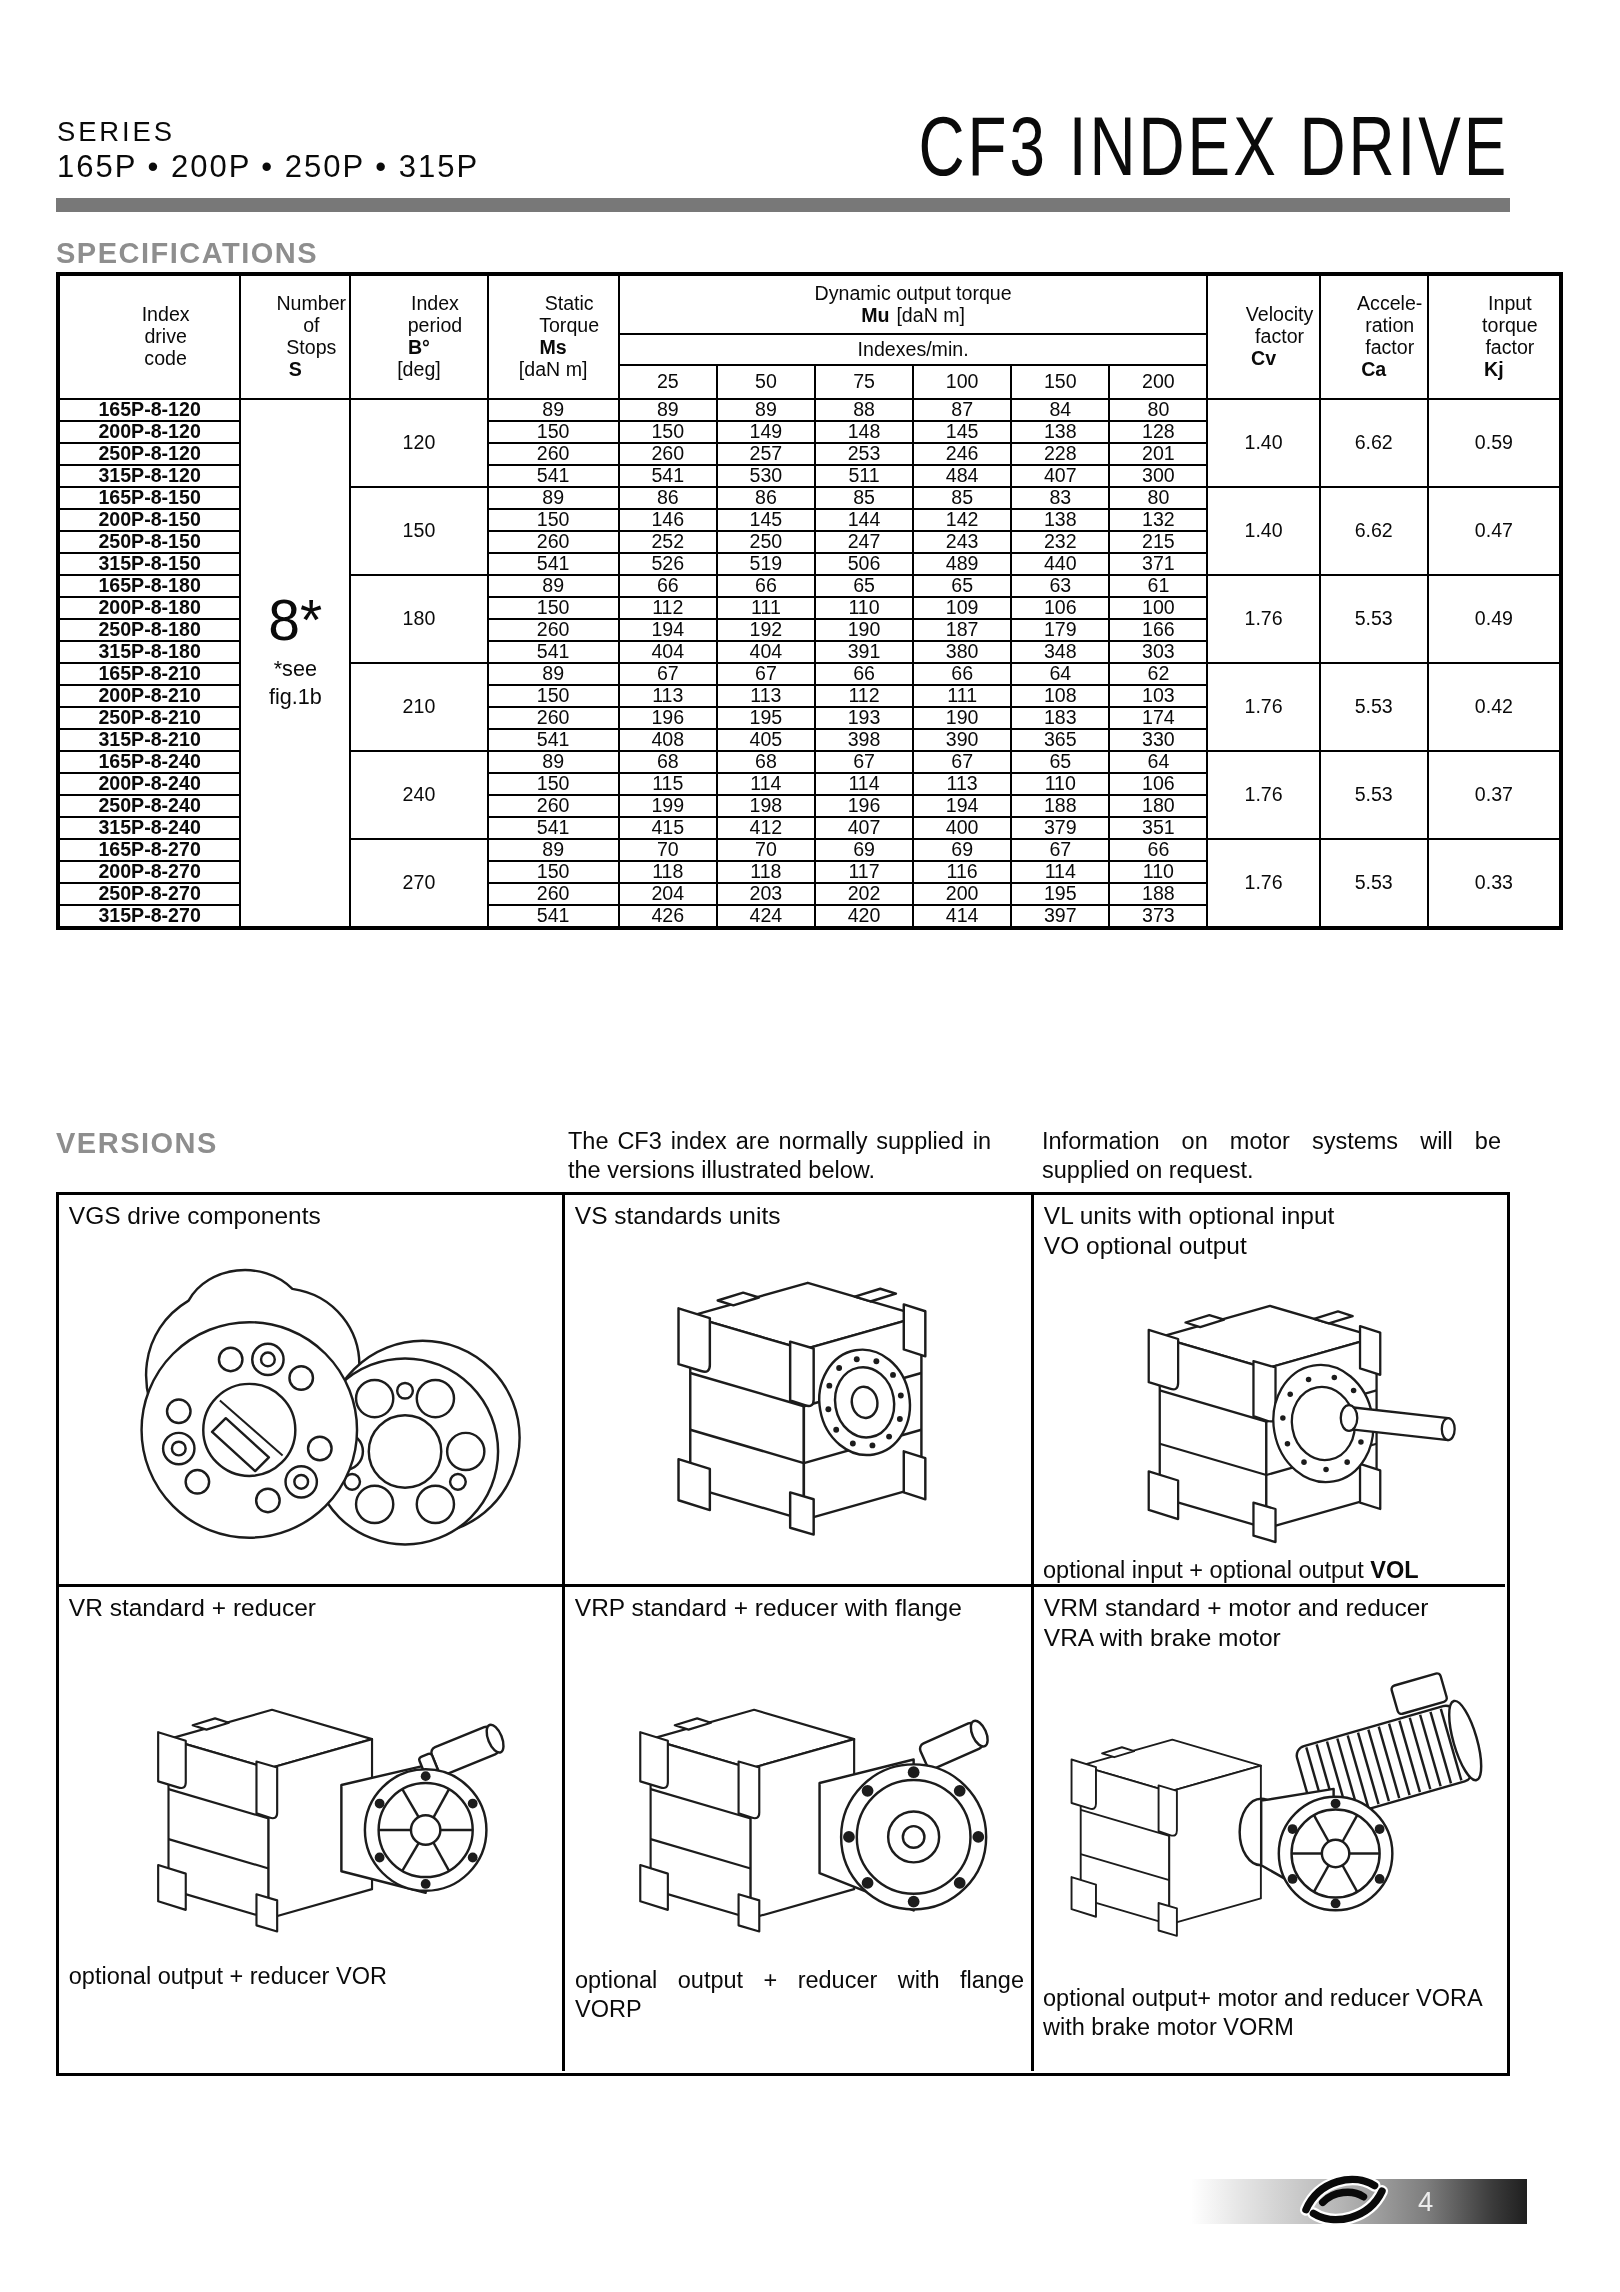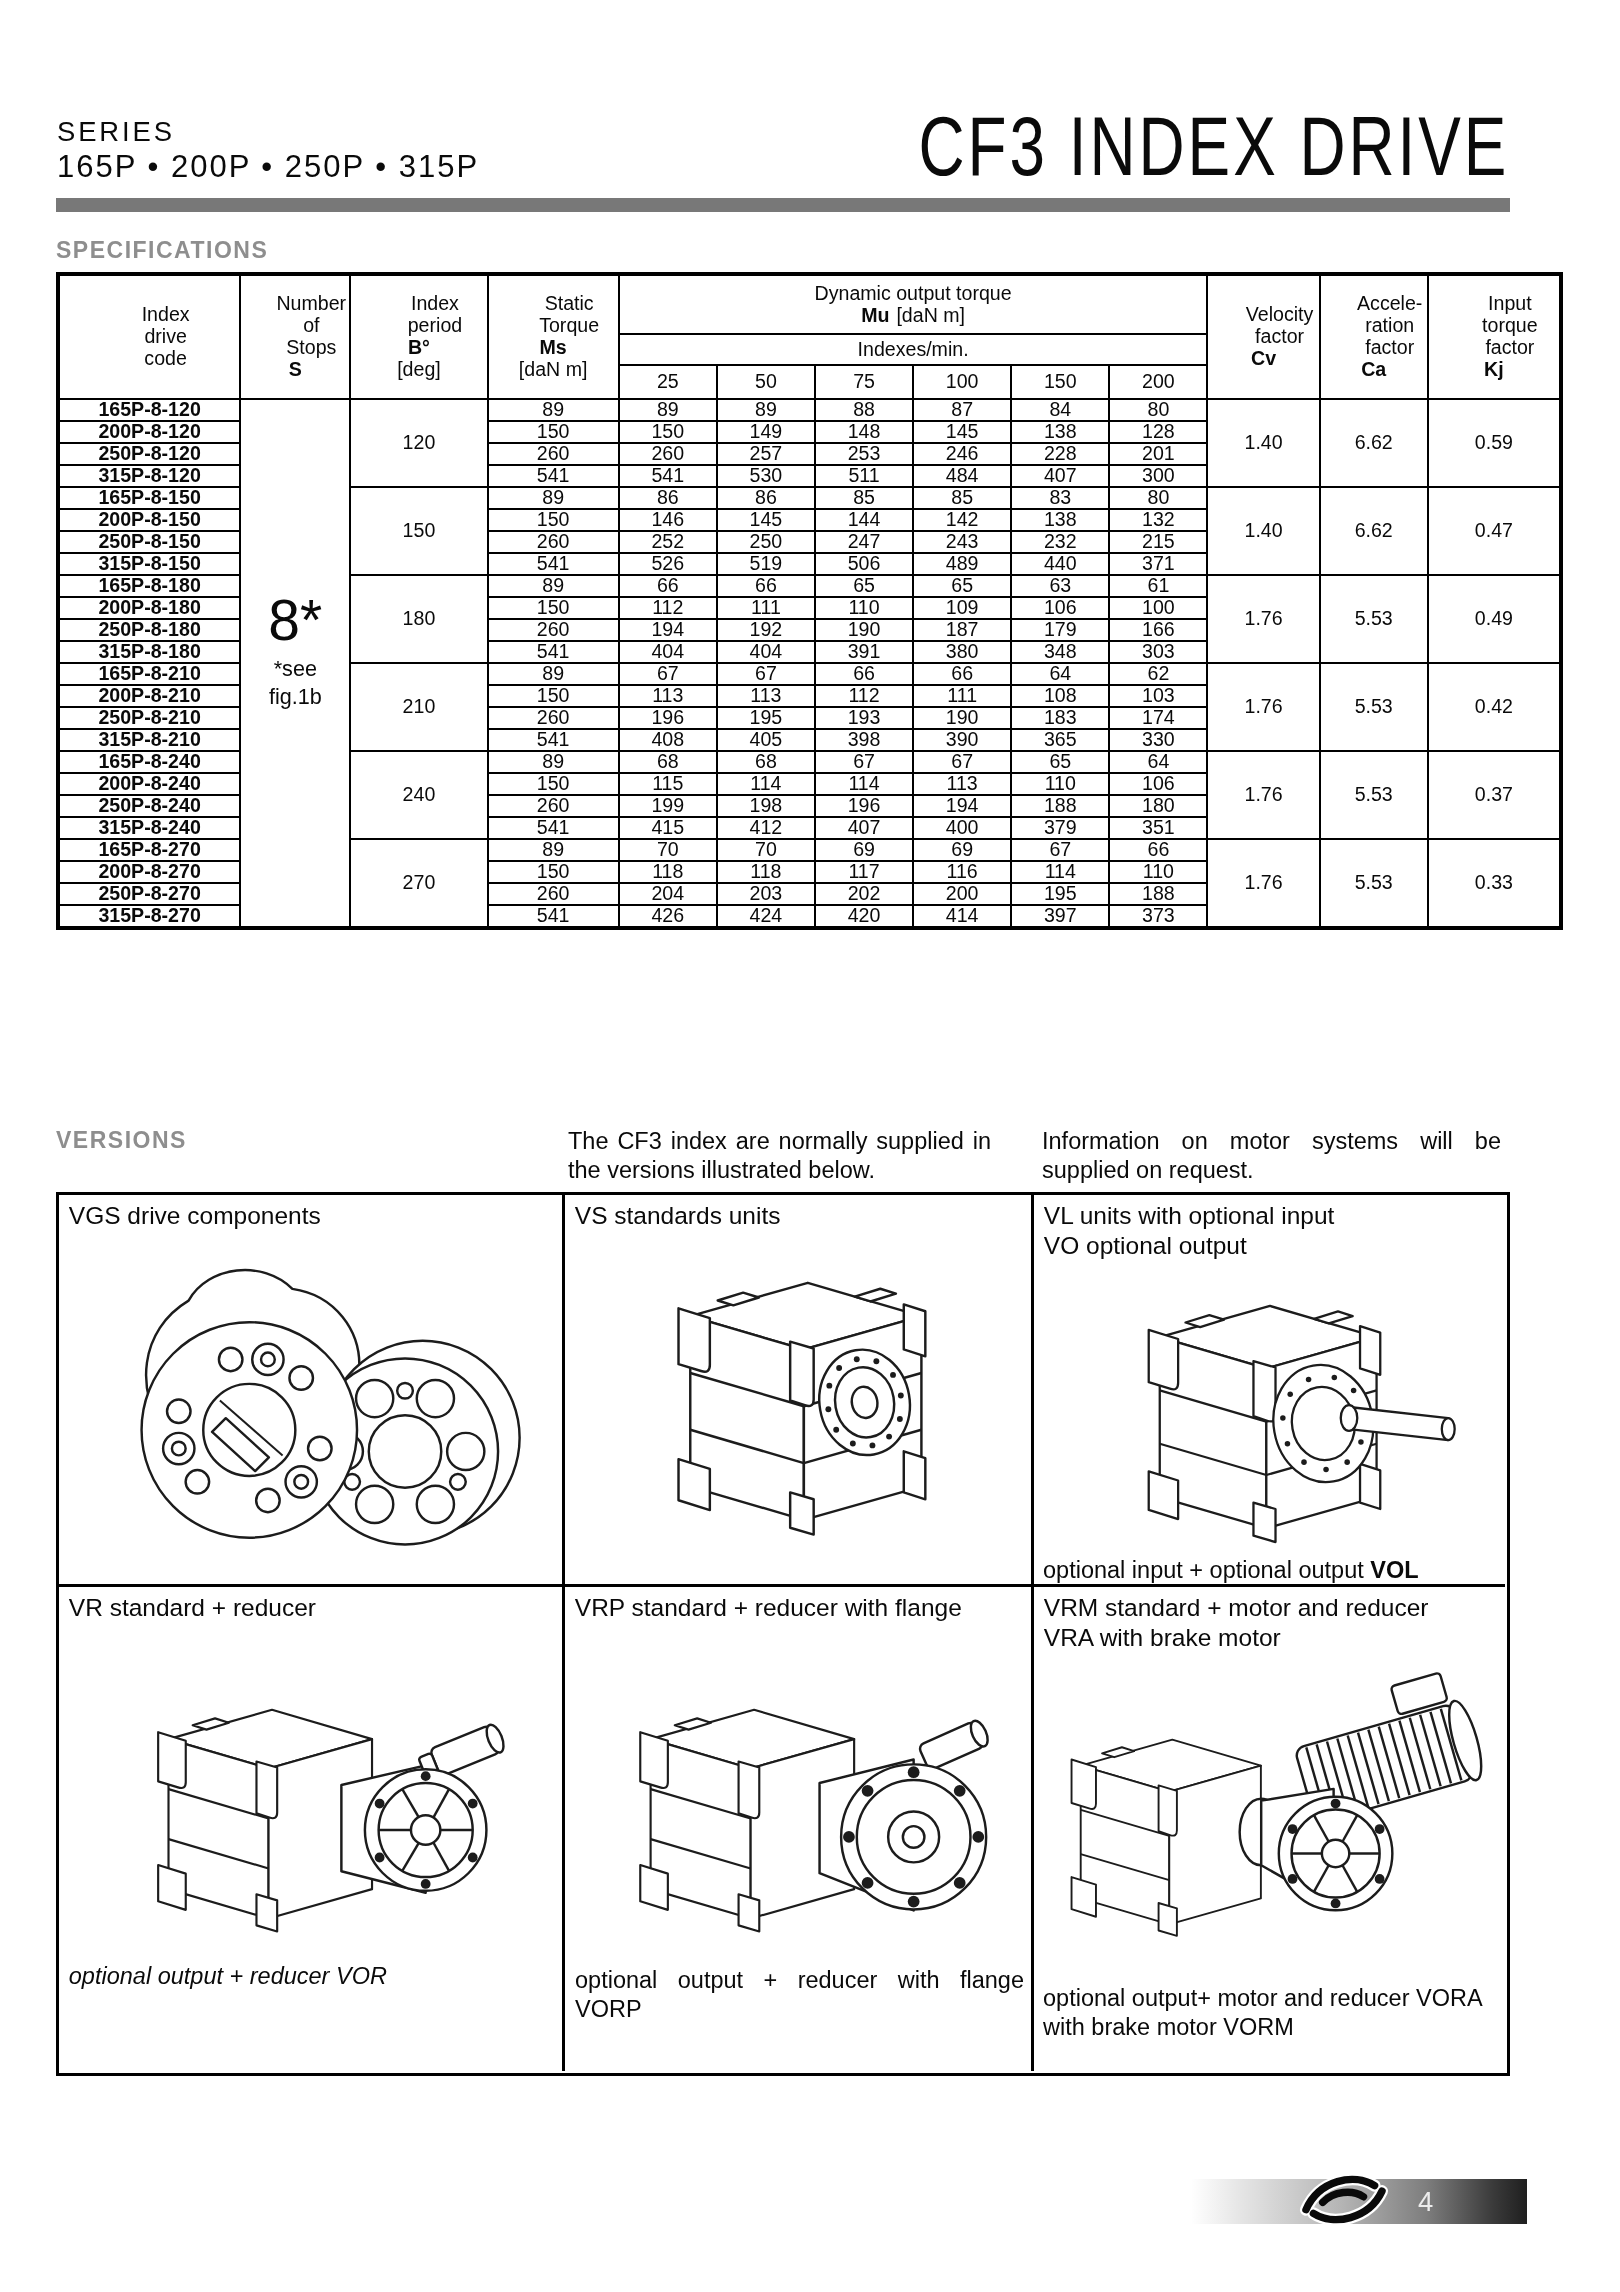--- a/index.html
+++ b/index.html
@@ -12,21 +12,21 @@
 
   
   .series-label { position:absolute; left:57px; top:116px; font-size:27.4px; letter-spacing:2.9px; }
   .series-models { position:absolute; left:57px; top:149px; font-size:31px; letter-spacing:2px; }
   .page-title {
     position:absolute; top:98px; right:111px; font-size:84px; font-weight:400;
     letter-spacing:3.9px; white-space:nowrap; transform:scaleX(0.76); transform-origin:100% 50%;
   }
   .header-divider { position:absolute; left:56px; top:198px; width:1454px; height:13.7px; background:#787878; }
 
-  .section-heading { font-size:23px; font-weight:bold; color:#8e8e8e; letter-spacing:1.5px; }
+  .section-heading { font-size:29px; font-weight:bold; color:#8e8e8e; letter-spacing:1.5px; }
   .spec-heading { position:absolute; left:56px; top:237px; }
 
   
   .spec-table-wrap { position:absolute; left:56px; top:272px; }
   table.spec { border-collapse:collapse; table-layout:fixed; width:1507px; border:4.9px solid #000; }
   table.spec th, table.spec td { border:2.9px solid #000; padding:0; text-align:center; vertical-align:middle; }
   table.spec thead th { font-weight:normal; font-size:19.6px; line-height:1.12; }
   table.spec thead tr:nth-child(1) th.dyn-head { height:57px; }
   table.spec thead tr:nth-child(2) th { height:29px; }
   table.spec thead tr:nth-child(3) th { height:32px; font-size:19.6px; }
@@ -708,21 +708,21 @@
               <circle cx="302" cy="263" r="5"></circle>
                 <circle cx="258" cy="238" r="5"></circle>
                 <circle cx="258" cy="187" r="5"></circle>
             </g>
           </g>
         </svg>
       </div>
     </div>
 
     <div class="panel-caption cap-vl" style="position:absolute; left:984px; width:456px; bottom:488px;"><span>optional input + optional output </span><span class="bold">VOL</span></div>
-    <div class="panel-caption cap-vr" style="position:absolute; left:9.8px; width:470px;font-style:italic;"><span>optional output + reducer VOR</span></div>
+    <div class="panel-caption cap-vr" style="position:absolute; left:9.8px; width:470px;"><span>optional output + reducer VOR</span></div>
     <div class="panel-caption cap-vrp" style="position:absolute; left:516px; width:449px;"><span>optional output + reducer with flange VORP</span></div>
     <div class="panel-caption cap-vrm" style="position:absolute; left:984px; width:456px;"><span>optional output+ motor and reducer VORA
 with brake motor VORM</span></div>
   </div>
 
   <div class="footer-bar">
     <div class="footer-logo">
       <svg width="102" height="67" viewBox="0 0 110 70">
         <g stroke="#ffffff" stroke-width="13" fill="none" stroke-linecap="round">
           <path d="M14,46 C28,14 66,6 88,20"></path>

